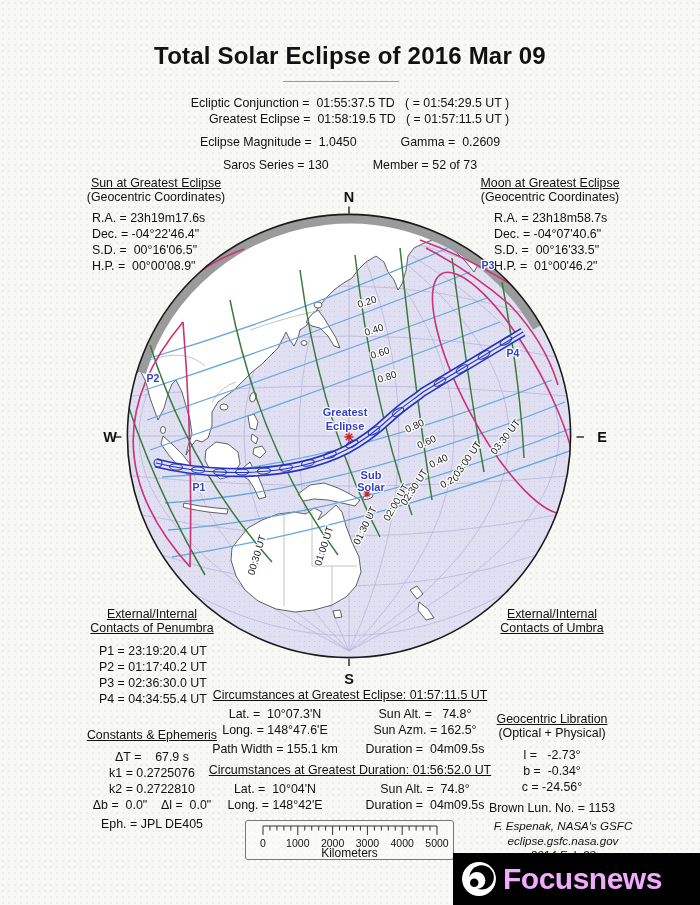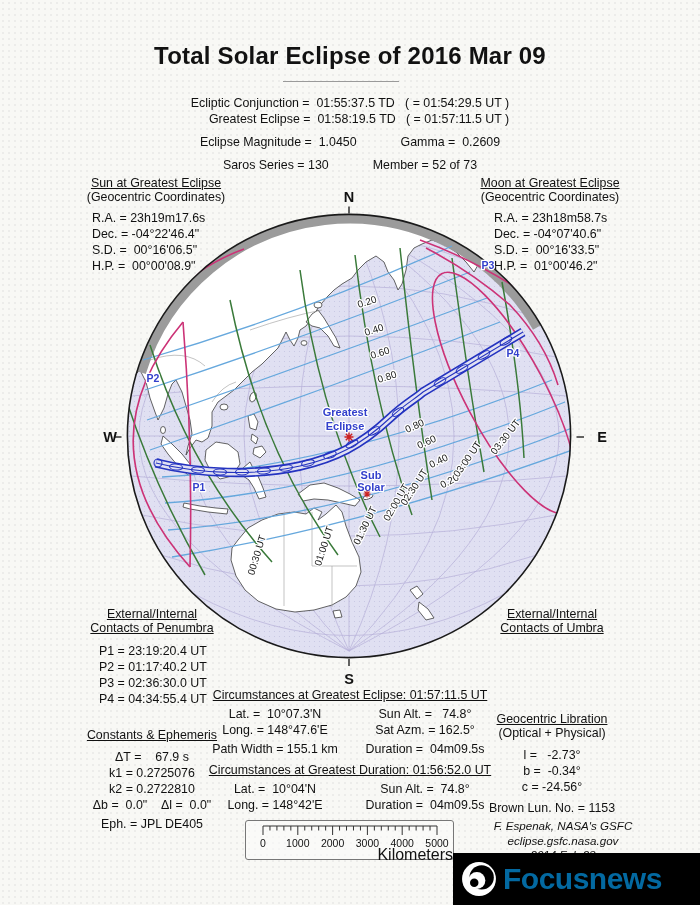--- a/index.html
+++ b/index.html
@@ -28,24 +28,24 @@
   svg text{font-family:"Liberation Sans",sans-serif;}
   .halo{paint-order:stroke;stroke:#fff;stroke-width:2.6px;stroke-linejoin:round;}
   .lbl-s{font-size:10px;fill:#1b1b1b;}
   .lbl-ut{font-size:10px;fill:#1b1b1b;}
   .lbl-blue{font-size:10.5px;font-weight:bold;fill:#3340cc;}
   .lbl-blue2{font-size:11px;fill:#3340cc;font-weight:bold;}
   .lbl-compass{font-size:14.5px;font-weight:bold;fill:#111;}
   .overlay{left:0;top:0;pointer-events:none;}
   .scalebar{left:245px;top:820px;width:207px;height:38px;border:1px solid #777;border-radius:3px;background:rgba(252,252,250,.6);}
   .sb-num{position:absolute;top:16px;transform:translateX(-50%);font-size:10.5px;}
-  .sb-unit{position:absolute;left:0;right:0;top:25px;text-align:right;font-size:16px;}
+  .sb-unit{position:absolute;left:0;right:0;top:25px;text-align:center;font-size:12px;}
   .credit{left:463px;top:819px;width:200px;text-align:center;font-style:italic;font-size:11.6px;line-height:14.5px;}
   .brandbar{left:453px;top:853px;width:247px;height:52px;background:#000;display:flex;align-items:center;}
-  .brand-text{color:#0369a1;font-weight:bold;font-size:30px;letter-spacing:-0.5px;margin-left:6px;}
+  .brand-text{color:#f0abfc;font-weight:bold;font-size:30px;letter-spacing:-0.5px;margin-left:6px;}
 </style>
 </head>
 <body>
 
 <div class="page">
 
   <div class="abs page-title">Total Solar Eclipse of  2016 Mar 09</div>
   <div class="abs title-rule"></div>
   <div class="abs conj-wrap">
     <div class="conj">
@@ -288,21 +288,21 @@
       <div class="t" style="margin-top:5px;">Brown Lun. No. = 1153</div>
     </div>
   </div>
 
   <div class="abs blk ctr" style="left:200px;top:688px;width:300px;">
     <div class="bt u">Circumstances at Greatest Eclipse:  01:57:11.5 UT</div>
     <div style="display:grid;grid-template-columns:1fr 1fr;margin-top:5px;line-height:1.25;">
       <div class="t">Lat. =  10°07.3'N</div>
       <div class="t">Sun Alt. =   74.8°</div>
       <div class="t">Long. = 148°47.6'E</div>
-      <div class="t">Sat Azm. = 162.5°</div>
+      <div class="t">Sun Azm. = 162.5°</div>
       <div class="t" style="margin-top:3px;">Path Width = 155.1 km</div>
       <div class="t" style="margin-top:3px;">Duration =  04m09.5s</div>
     </div>
   </div>
 
   <div class="abs blk ctr" style="left:200px;top:763px;width:300px;">
     <div class="bt u">Circumstances at Greatest Duration:  01:56:52.0 UT</div>
     <div style="display:grid;grid-template-columns:1fr 1fr;margin-top:5px;line-height:1.25;">
       <div class="t">Lat. =  10°04'N</div>
       <div class="t">Sun Alt. =  74.8°</div>

